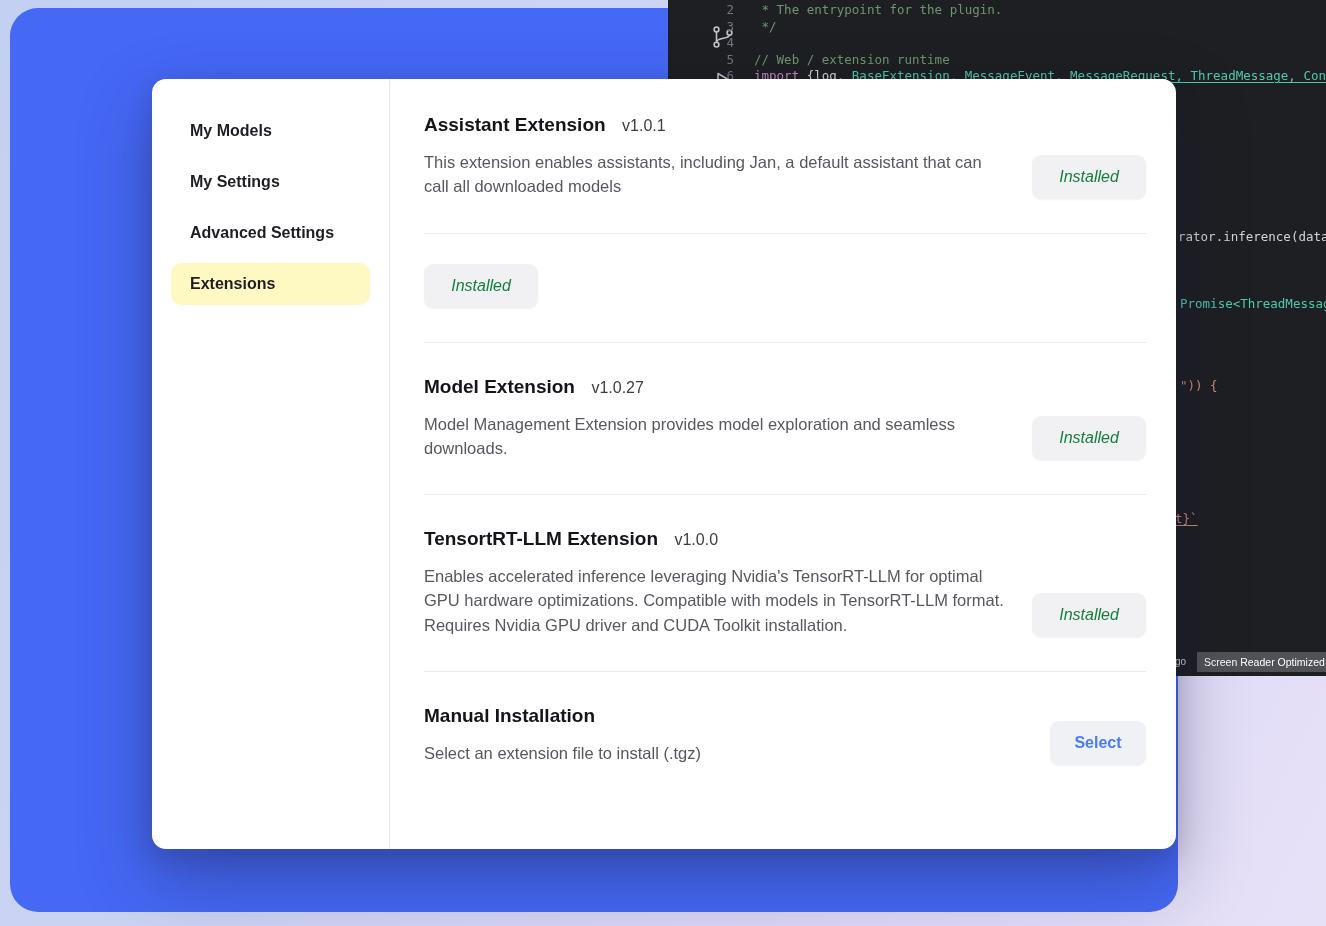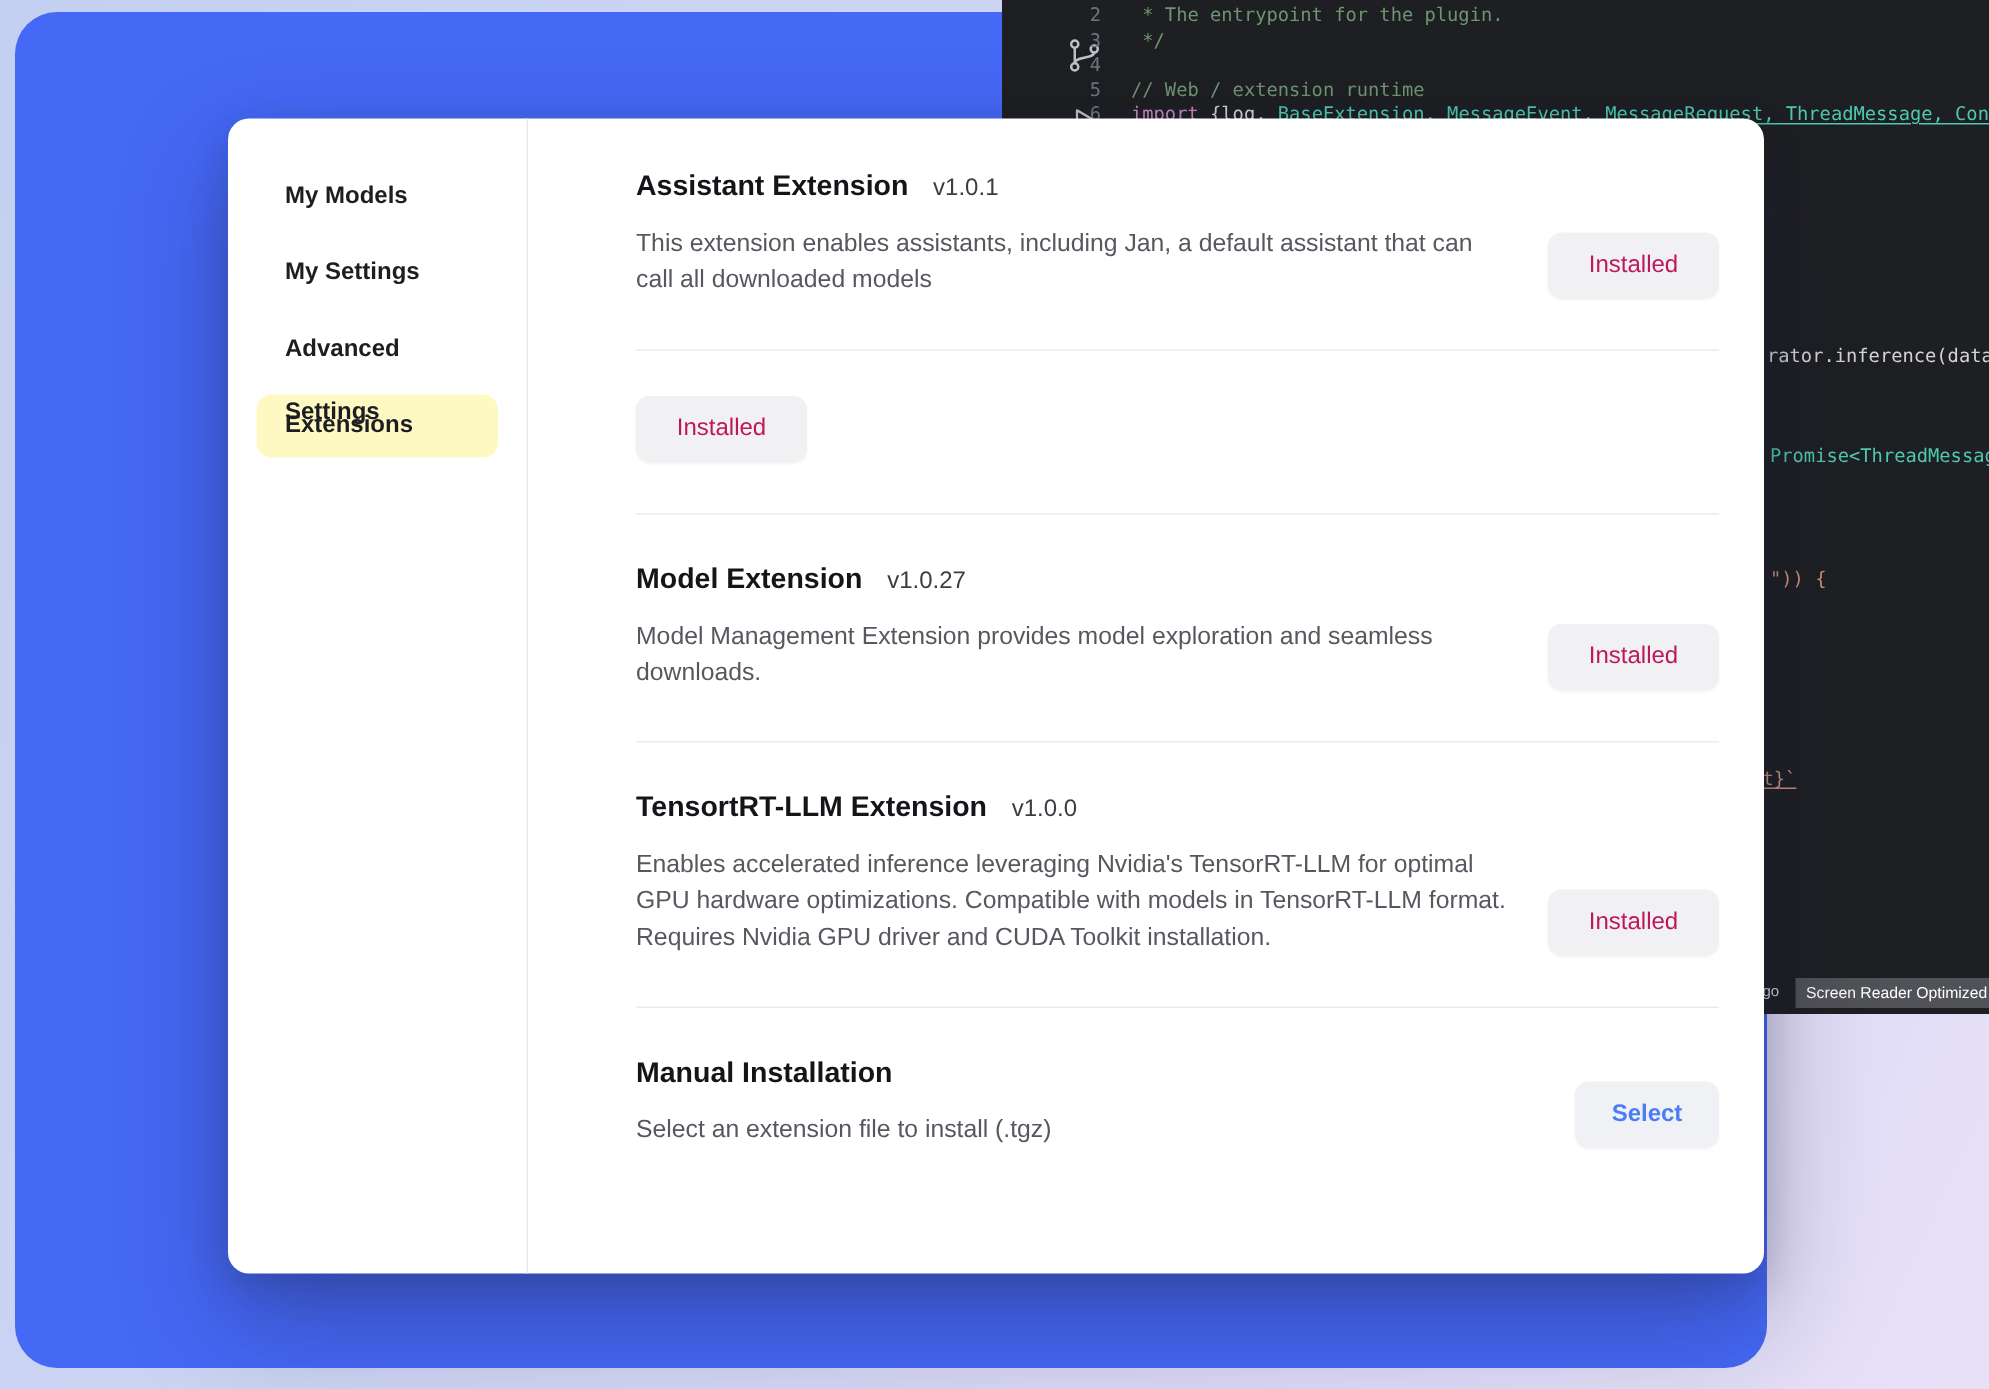--- a/index.html
+++ b/index.html
@@ -44,21 +44,21 @@
   .status-chip{ position:absolute; left:529px; bottom:4px; background:#515257; color:#ffffff;
     font-family:"Liberation Sans",sans-serif; font-size:10.5px; padding:2px 7px; white-space:nowrap; }
 
   
   .modal{
     position:absolute; left:152px; top:79px; width:1024px; height:770px;
     background:#ffffff; border-radius:14px;
     box-shadow:0 30px 70px rgba(25,28,60,.35), 0 8px 24px rgba(25,28,60,.18);
   }
   .sidebar{
-    position:absolute; left:0; top:0; bottom:0; width:200px;
+    position:absolute; left:0; top:0; bottom:0; width:238px;
     border-right:1px solid #e9e9ec; padding:31px 19px 0 19px;
   }
   .side-item{
     height:42px; line-height:42px; padding-left:19px; margin-bottom:9px;
     font-size:16px; font-weight:bold; color:#1d1e22; border-radius:10px; cursor:pointer;
   }
   .side-item.active{ background:#fef9c3; }
 
   .content{
     position:absolute; left:272px; top:0; right:30px; bottom:0; padding-top:2px;
@@ -74,21 +74,21 @@
   .ext-version{ font-size:16px; color:#3c3d43; margin-left:12px; }
   .ext-version:empty{ display:none; }
   .ext-desc{ margin-top:10px; font-size:16.5px; line-height:24.3px; color:#57585f; }
   .ext-link{ color:#3b82f6; text-decoration:none; cursor:pointer; }
   .ext-link:empty{ display:none; }
   .btn{
     flex:none; border:none; border-radius:9px; height:44px; min-width:114px;
     padding:0 22px; font-family:"Liberation Sans",sans-serif; font-size:16px;
     background:#f1f1f3; box-shadow:0 1px 2px rgba(0,0,0,.05); cursor:pointer;
   }
-  .btn.installed{ color:#be185d; }
+  .btn.installed{ color:#15803d;font-style:italic; }
   .btn.select{ min-width:96px; color:#4b7cf7; font-weight:bold; background:#eff1f5; }
 </style>
 </head>
 <body>
 
 <div class="blue-panel"></div>
 
 <div class="editor">
   <div class="act-btn git">
     <svg width="26" height="26" viewBox="0 0 24 24" fill="none" stroke="#bfc3c9" stroke-width="1.5">

